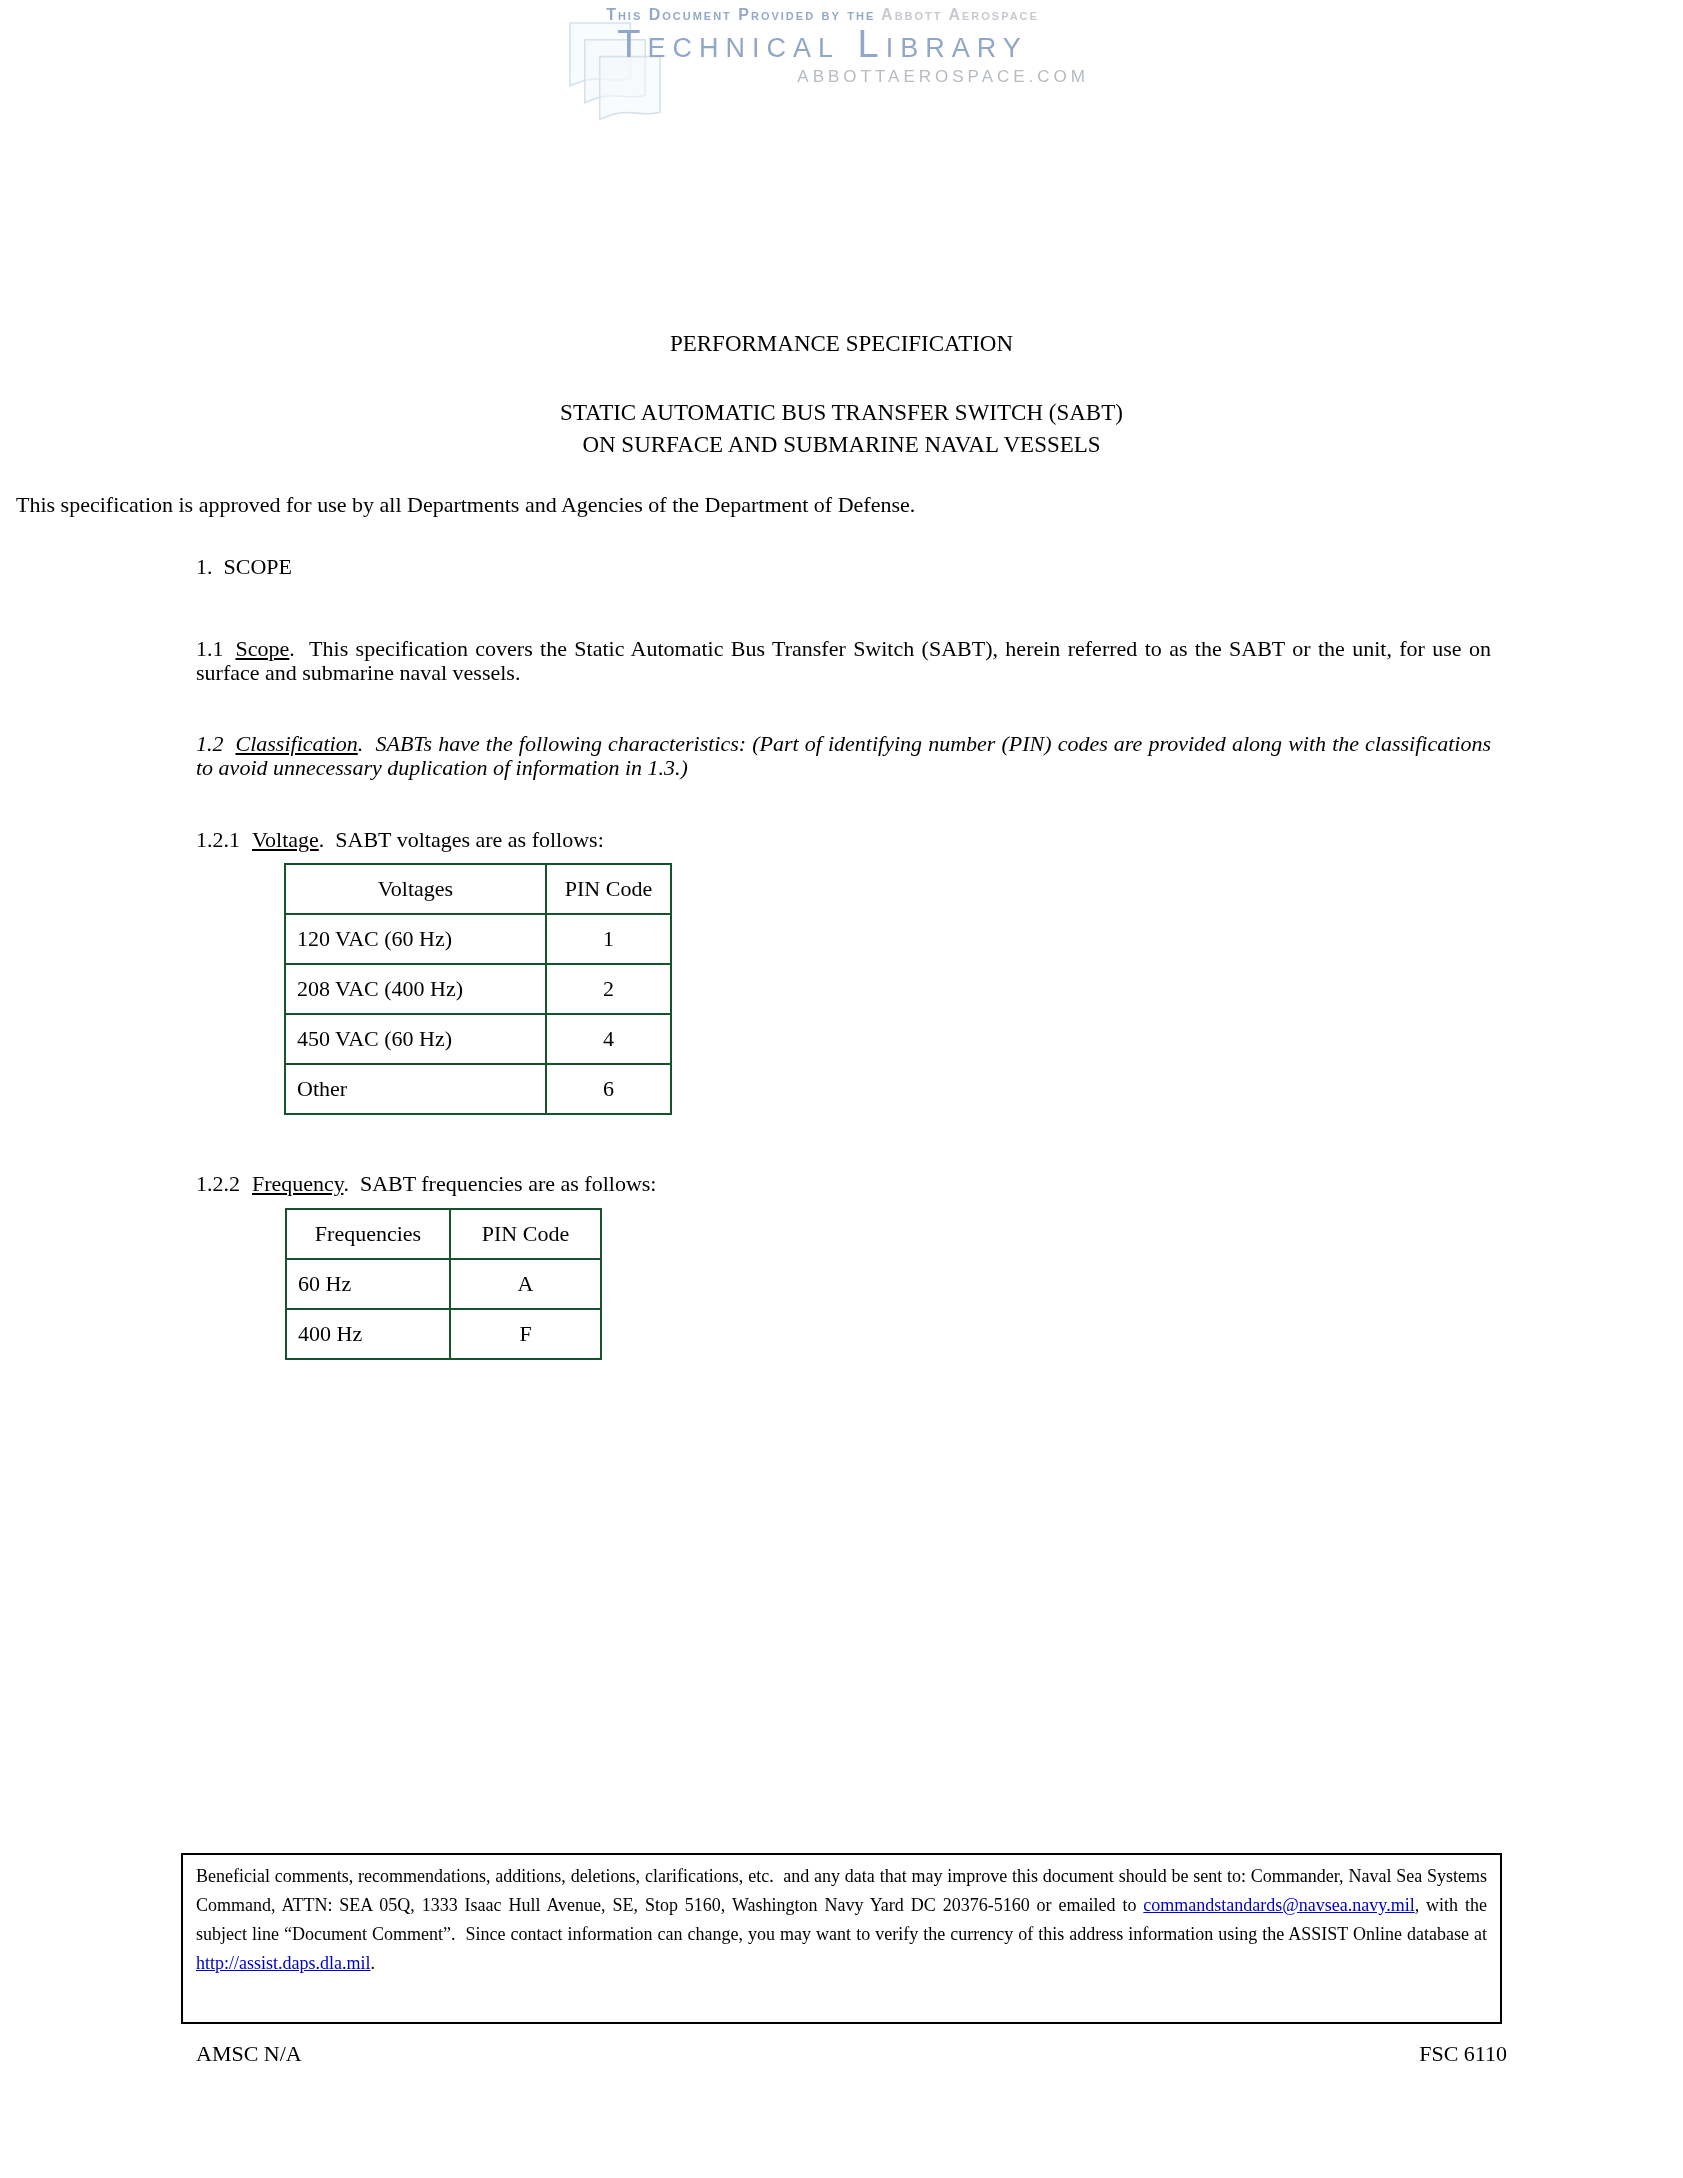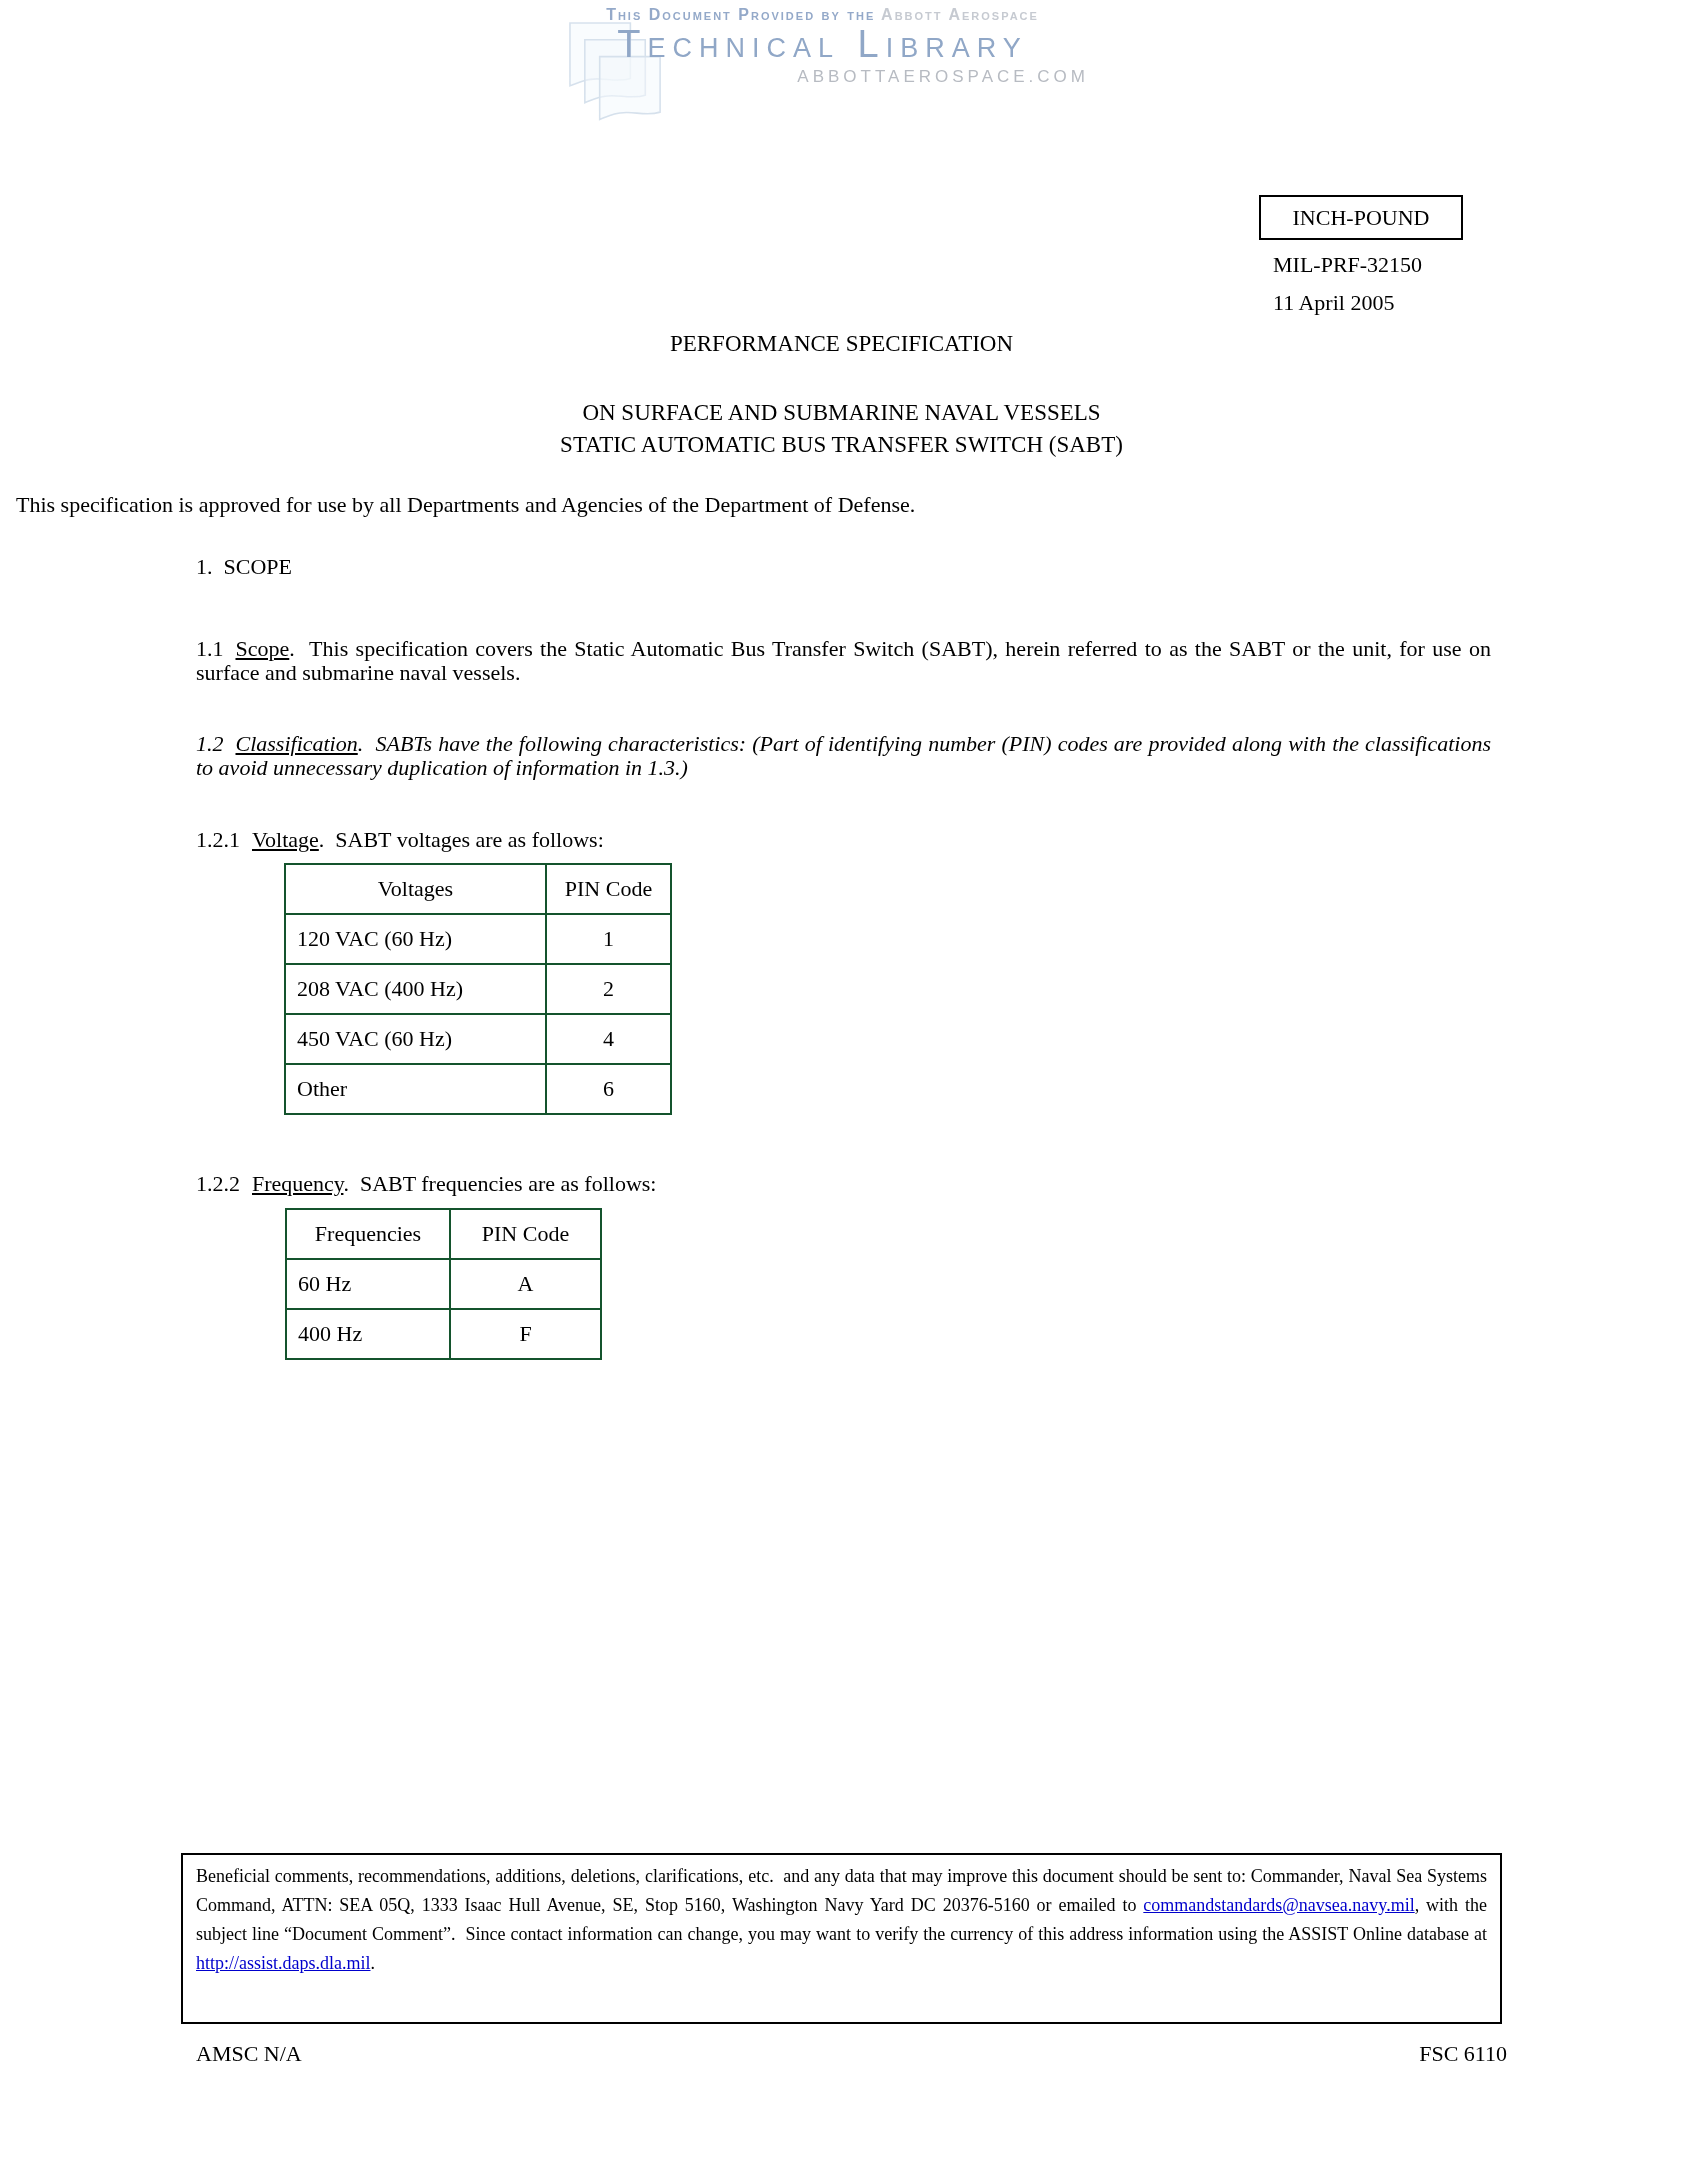--- a/index.html
+++ b/index.html
@@ -77,30 +77,25 @@
         <path d="M6 3 h61 v56 c-16 5 -31 -3 -46 2 c-5 1.7 -10 3.4 -15 5.5 z"></path>
         <path d="M21 20 h61 v56 c-16 5 -31 -3 -46 2 c-5 1.7 -10 3.4 -15 5.5 z"></path>
         <path d="M36 37 h61 v56 c-16 5 -31 -3 -46 2 c-5 1.7 -10 3.4 -15 5.5 z"></path>
       </g>
     </svg>
     <div class="wm-line1"><span>This Document Provided by the</span> <span class="brand">Abbott Aerospace</span></div>
     <div class="wm-line2">Technical Library</div>
     <div class="wm-line3">ABBOTTAEROSPACE.COM</div>
   </div>
 
-  <div class="hdr-right">
-    <div class="inch-box">INCH-POUND</div>
-    <div class="doc-num">MIL-PRF-32150</div>
-    <div class="doc-date">11 April 2005</div>
-  </div>
 
   <div class="spec-type">PERFORMANCE SPECIFICATION</div>
   <div class="main-title">
+    <div>STATIC AUTOMATIC BUS TRANSFER SWITCH (SABT)</div>
     <div>ON SURFACE AND SUBMARINE NAVAL VESSELS</div>
-    <div>STATIC AUTOMATIC BUS TRANSFER SWITCH (SABT)</div>
   </div>
   <div class="approval">This specification is approved for use by all Departments and Agencies of the Department of Defense.</div>
 
   <div class="h-scope">1.  SCOPE</div>
 
   <p class="para p11"><span class="num">1.1</span><u>Scope</u><span>.  This specification covers the Static Automatic Bus Transfer Switch (SABT), herein referred to as the SABT or the unit, for use on surface and submarine naval vessels.</span></p>
 
   <p class="para p12"><span class="num">1.2</span><u>Classification</u><span>.  SABTs have the following characteristics: (Part of identifying number (PIN) codes are provided along with the classifications to avoid unnecessary duplication of information in 1.3.)</span></p>
 
   <p class="para p121"><span class="num">1.2.1</span><u>Voltage</u><span>.  SABT voltages are as follows:</span></p>

